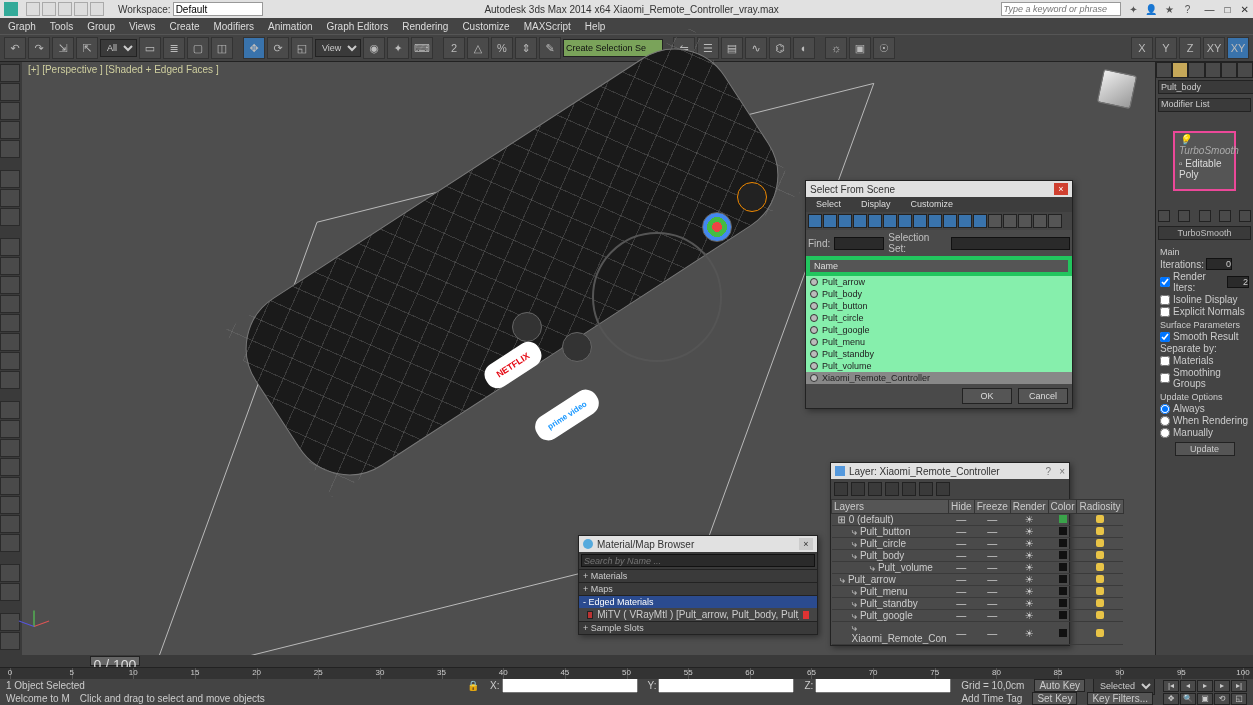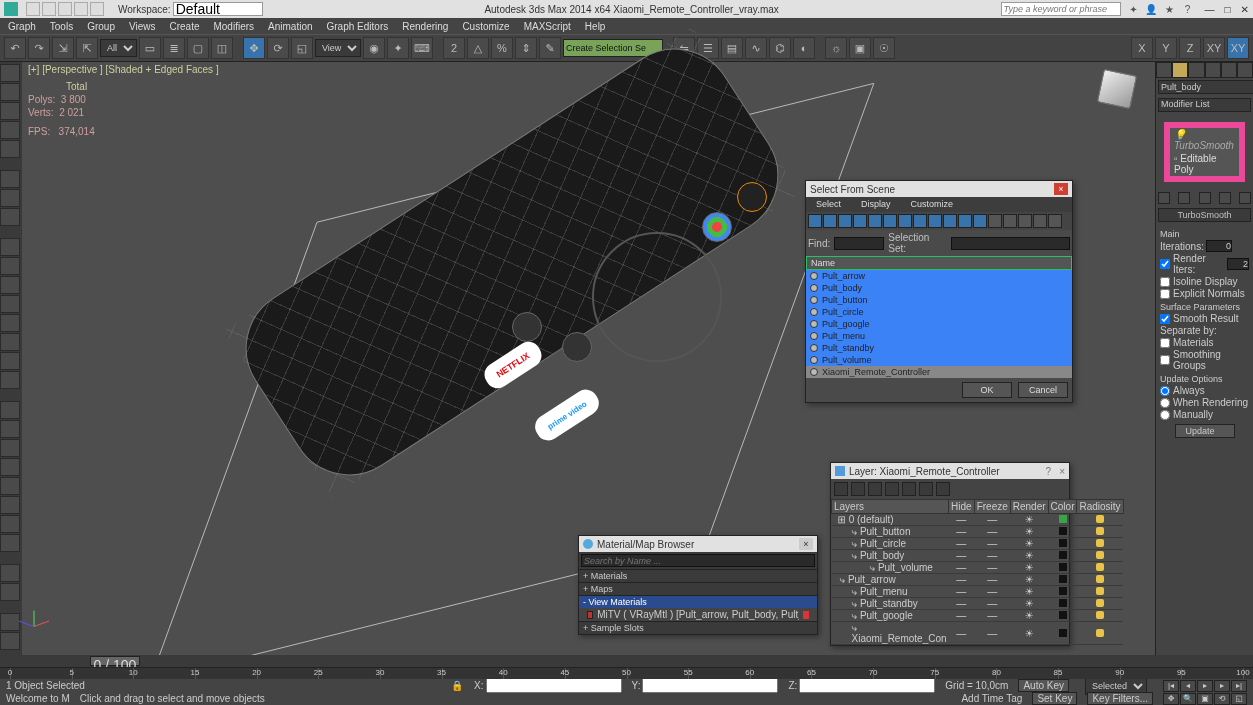--- a/index.html
+++ b/index.html
@@ -3,21 +3,21 @@
 <meta charset="utf-8">
 <style>
 * { margin:0; padding:0; box-sizing:border-box; font-family:"Segoe UI",Tahoma,sans-serif; font-size:10px; user-select:none; }
 body { width:1253px; height:705px; background:#4a4a4a; color:#c0c0c0; overflow:hidden; position:relative; }
 
 .titlebar { height:18px; background:#e1e1e1; display:flex; align-items:center; padding:0 4px; color:#333; }
 .titlebar .logo { width:14px; height:14px; background:#3a9; margin-right:8px; }
 .titlebar .mini-icons { display:flex; gap:2px; margin-right:10px; }
 .titlebar .mini-icons span { width:14px; height:14px; background:#ddd; border:1px solid #aaa; }
 .titlebar .ws-label { margin-left:4px; margin-right:2px; color:#333; }
-.titlebar .ws-select { border:1px solid #999; background:#fff; width:90px; height:14px; font-size:14px; padding:0 2px; }
+.titlebar .ws-select { border:1px solid #999; background:#fff; width:90px; height:14px; font-size:10px; padding:0 2px; }
 .titlebar .title { flex:1; text-align:center; }
 .titlebar .searchbox { width:120px; height:14px; border:1px solid #999; background:#fff; font-style:italic; color:#888; font-size:9px; padding:0 2px;}
 .titlebar .tb-icons { display:flex; gap:4px; margin-left:6px; }
 .titlebar .tb-icons span { width:14px; height:14px; display:flex; align-items:center; justify-content:center; color:#555; }
 .titlebar .win-btns { display:flex; margin-left:10px; gap:10px; color:#333; font-size:12px; }
 
 .menubar { height:16px; background:#444; display:flex; align-items:center; padding:0 8px; gap:14px; color:#ddd; }
 
 .maintoolbar { height:28px; background:#434343; border-top:1px solid #555; border-bottom:1px solid #222; display:flex; align-items:center; padding:0 4px; gap:2px;}
 .tb-btn { width:22px; height:22px; background:#4a4a4a; border:1px solid #333; display:flex; align-items:center; justify-content:center; color:#bbb; font-size:11px;}
@@ -49,57 +49,57 @@
 .remote .ring{position:absolute;left:480px;top:130px;width:130px;height:130px;border:2px solid #555;border-radius:50%;}
 .remote .nfx{position:absolute;left:370px;top:250px;width:62px;height:26px;background:#fff;border-radius:12px;color:#e50914;font-weight:bold;font-size:9px;display:flex;align-items:center;justify-content:center;transform:rotate(-33deg);}
 .remote .pv{position:absolute;left:420px;top:300px;width:70px;height:26px;background:#fff;border-radius:12px;color:#1a98ff;font-weight:bold;font-size:8px;display:flex;align-items:center;justify-content:center;transform:rotate(-33deg);}
 
 .cmdpanel{position:absolute;right:0;top:62px;width:98px;bottom:50px;background:#444;border-left:1px solid #222;display:flex;flex-direction:column;}
 .cmd-tabs{height:16px;background:#3a3a3a;display:flex;} .cmd-tabs span{flex:1;border:1px solid #222;background:#4a4a4a;}
 .cmd-tabs span.active{background:#c6a859;}
 .cmd-row{padding:2px;display:flex;align-items:center;gap:2px;}
 .cmd-input{flex:1;height:14px;background:#3a3a3a;border:1px solid #222;color:#ccc;font-size:9px;padding:0 2px;}
 .cmd-label{width:100%;background:#3a3a3a;border:1px solid #222;height:14px;font-size:9px;padding:0 2px;color:#ccc;}
-.cmd-list{background:#555;border:6px solid #ec4899;margin:8px;flex:0 0 60px;font-size:9px;color:#ddd;}
+.cmd-list{background:#555;border:2px solid #ec4899;margin:17px;flex:0 0 60px;font-size:9px;color:#ddd;}
 .cmd-list div{padding:1px 4px;} .cmd-list .ital{font-style:italic;color:#aaa;}
 .mini-btnrow{display:flex;gap:1px;padding:2px;justify-content:space-between;}
 .mini-btnrow span{width:12px;height:12px;background:#4a4a4a;border:1px solid #222;}
 .rollout-title{background:#3a3a3a;border:1px solid #222;text-align:center;font-size:9px;padding:1px;margin:2px;}
 .rollout-body{padding:2px 4px;font-size:9px;color:#ccc;}
 .rollout-body label{display:flex;align-items:center;gap:3px;margin:1px 0;}
 .spinner{display:flex;align-items:center;gap:2px;margin:1px 0;}
 .spinner input{width:26px;height:12px;background:#2a2a2a;border:1px solid #111;color:#ccc;font-size:9px;text-align:right;}
 .sect{color:#ccc;font-size:9px;margin-top:3px;}
-.upd-btn{display:block;margin:4px auto;background:#555;border:1px solid #222;color:#ccc;padding:1px 10px;font-size:9px;width:60px;}
+.upd-btn{display:block;margin:4px auto;background:#555;border:1px solid #222;color:#ccc;padding:1px 10px;font-size:9px;width:60px;text-align:center;}
 
 .bottom{position:absolute;left:0;right:0;bottom:0;height:50px;background:#3e3e3e;}
 .timeslider{height:12px;background:#3a3a3a;display:flex;align-items:center;position:relative;}
 .timeslider .knob{position:absolute;left:90px;width:50px;height:10px;background:#666;border:1px solid #222;font-size:14px;text-align:center;color:#ddd;}
 .timetrack{height:12px;background:#333;position:relative;border-top:1px solid #222;}
 .timetrack .tick{position:absolute;top:0;bottom:0;border-left:1px solid #555;}
 .timetrack .lbl{position:absolute;top:0;color:#ccc;font-size:8px;transform:translateX(-50%);}
 .status1{height:13px;background:#444;display:flex;align-items:center;padding:0 6px;font-size:9px;color:#ccc;gap:10px;}
 .status2{height:13px;background:#444;display:flex;align-items:center;padding:0 6px;font-size:9px;color:#ccc;gap:10px;}
-.status-right{margin-left:auto;display:flex;gap:16px;align-items:center;}
+.status-right{margin-left:auto;display:flex;gap:8px;align-items:center;}
 .play-btns{display:flex;gap:1px;} .play-btns span{width:16px;height:12px;background:#4a4a4a;border:1px solid #222;display:flex;align-items:center;justify-content:center;font-size:8px;}
 
 .dialog{position:absolute;background:#4a4a4a;border:1px solid #222;box-shadow:2px 2px 6px rgba(0,0,0,.4);}
 .dialog .dtitle{height:16px;background:#e1e1e1;color:#333;display:flex;align-items:center;padding:0 4px;font-size:10px;}
 .dialog .dtitle .x{margin-left:auto;width:14px;height:12px;background:#d04030;color:#fff;text-align:center;font-size:9px;line-height:12px;}
 .dialog .dtitle .q{margin-left:auto;color:#777;margin-right:8px;}
 
 #dlg-scene{left:805px;top:180px;width:268px;}
 #dlg-scene .tabs{display:flex;background:#3d3d3d;height:15px;} #dlg-scene .tabs span{padding:0 10px;color:#ddd;font-size:9px;line-height:15px;}
 #dlg-scene .iconrow{display:flex;gap:1px;padding:2px;background:#444;flex-wrap:wrap;}
 #dlg-scene .iconrow span{width:14px;height:14px;background:#3973ac;border:1px solid #222;}
 #dlg-scene .iconrow span.g{background:#555;}
 #dlg-scene .findrow{display:flex;padding:2px;gap:4px;align-items:center;}
 #dlg-scene .findrow input{background:#2a2a2a;border:1px solid #111;color:#ccc;height:13px;font-size:9px;}
-#dlg-scene .listhdr{background:#555;color:#ddd;padding:1px 4px;font-size:9px;border:1px solid #22c55e;}
-#dlg-scene .list{background:#3b82f6;max-height:110px;overflow:hidden;}
+#dlg-scene .listhdr{background:#555;color:#ddd;padding:1px 4px;font-size:9px;border:4px solid #22c55e;}
+#dlg-scene .list{background:#86efac;max-height:110px;overflow:hidden;}
 #dlg-scene .list div{padding:0 4px;font-size:9px;color:#222;display:flex;align-items:center;gap:4px;line-height:12px;}
 #dlg-scene .list .bullet{width:8px;height:8px;border:1px solid #333;border-radius:50%;background:#bbb;}
 #dlg-scene .list .sel{background:#888;}
 #dlg-scene .btns{display:flex;justify-content:flex-end;gap:6px;padding:4px;}
 #dlg-scene .btns button{background:#555;border:1px solid #222;color:#ddd;width:50px;height:16px;font-size:9px;}
 
 #dlg-mat{left:578px;top:535px;width:240px;}
 #dlg-mat .srow{background:#3a3a3a;padding:2px;} #dlg-mat .srow input{width:100%;background:#2a2a2a;border:1px solid #111;color:#888;height:13px;font-size:9px;font-style:italic;padding:0 2px;}
 #dlg-mat .cat{background:#3a3a3a;color:#ccc;padding:1px 4px;font-size:9px;border-top:1px solid #222;}
 #dlg-mat .cat.sel{background:#2b4b8f;color:#fff;}
@@ -239,26 +239,20 @@
   <div class="tb-btn"></div>
   <div class="tb-btn"></div>
   <div class="gap"></div>
   <div class="tb-btn"></div>
   <div class="tb-btn"></div>
 </div>
 
 <div class="viewport">
   <div class="viewport-inner">
     <div class="viewport-label">[+] [Perspective ] [Shaded + Edged Faces ]</div>
-    <div class="stats">
-      <div style="margin-left:38px" class="hdr">Total</div>
-      <div><span>Polys:</span>&nbsp;&nbsp;<span>3 800</span></div>
-      <div><span>Verts:</span>&nbsp;&nbsp;<span>2 021</span></div>
-      <div style="margin-top:6px"><span>FPS:</span>&nbsp;&nbsp;&nbsp;<span>374,014</span></div>
-    </div>
     <div class="viewcube">
         <div class="cube"></div>
       </div>
     <div class="remote">
       <div class="bbox"></div>
       <div class="body">
           <div class="grid"></div>
         </div>
       <div class="ring"></div>
       <div class="btn power"></div>
@@ -408,21 +402,21 @@
 
 <div class="dialog" id="dlg-mat">
   <div class="dtitle">
       <span style="width:10px;height:10px;background:#5ad;border-radius:50%;margin-right:4px"></span>
       <span>Material/Map Browser</span>
       <span class="x" style="background:#ccc;color:#333">×</span>
     </div>
   <div class="srow"><input placeholder="Search by Name ..." style=""></div>
   <div class="cat">+ Materials</div>
   <div class="cat">+ Maps</div>
-  <div class="cat sel">- View Materials</div>
+  <div class="cat sel">- Edged Materials</div>
   <div class="item">
       <span class="sw"></span>
       <span style="white-space:nowrap;overflow:hidden">MiTV  ( VRayMtl )  [Pult_arrow, Pult_body, Pult_button, Pult_circle,</span>
       <span style="width:8px;height:8px;background:#d33;margin-left:auto"></span>
     </div>
   <div class="cat">+ Sample Slots</div>
 </div>
 
 <div class="dialog" id="dlg-layer">
   <div class="dtitle">

